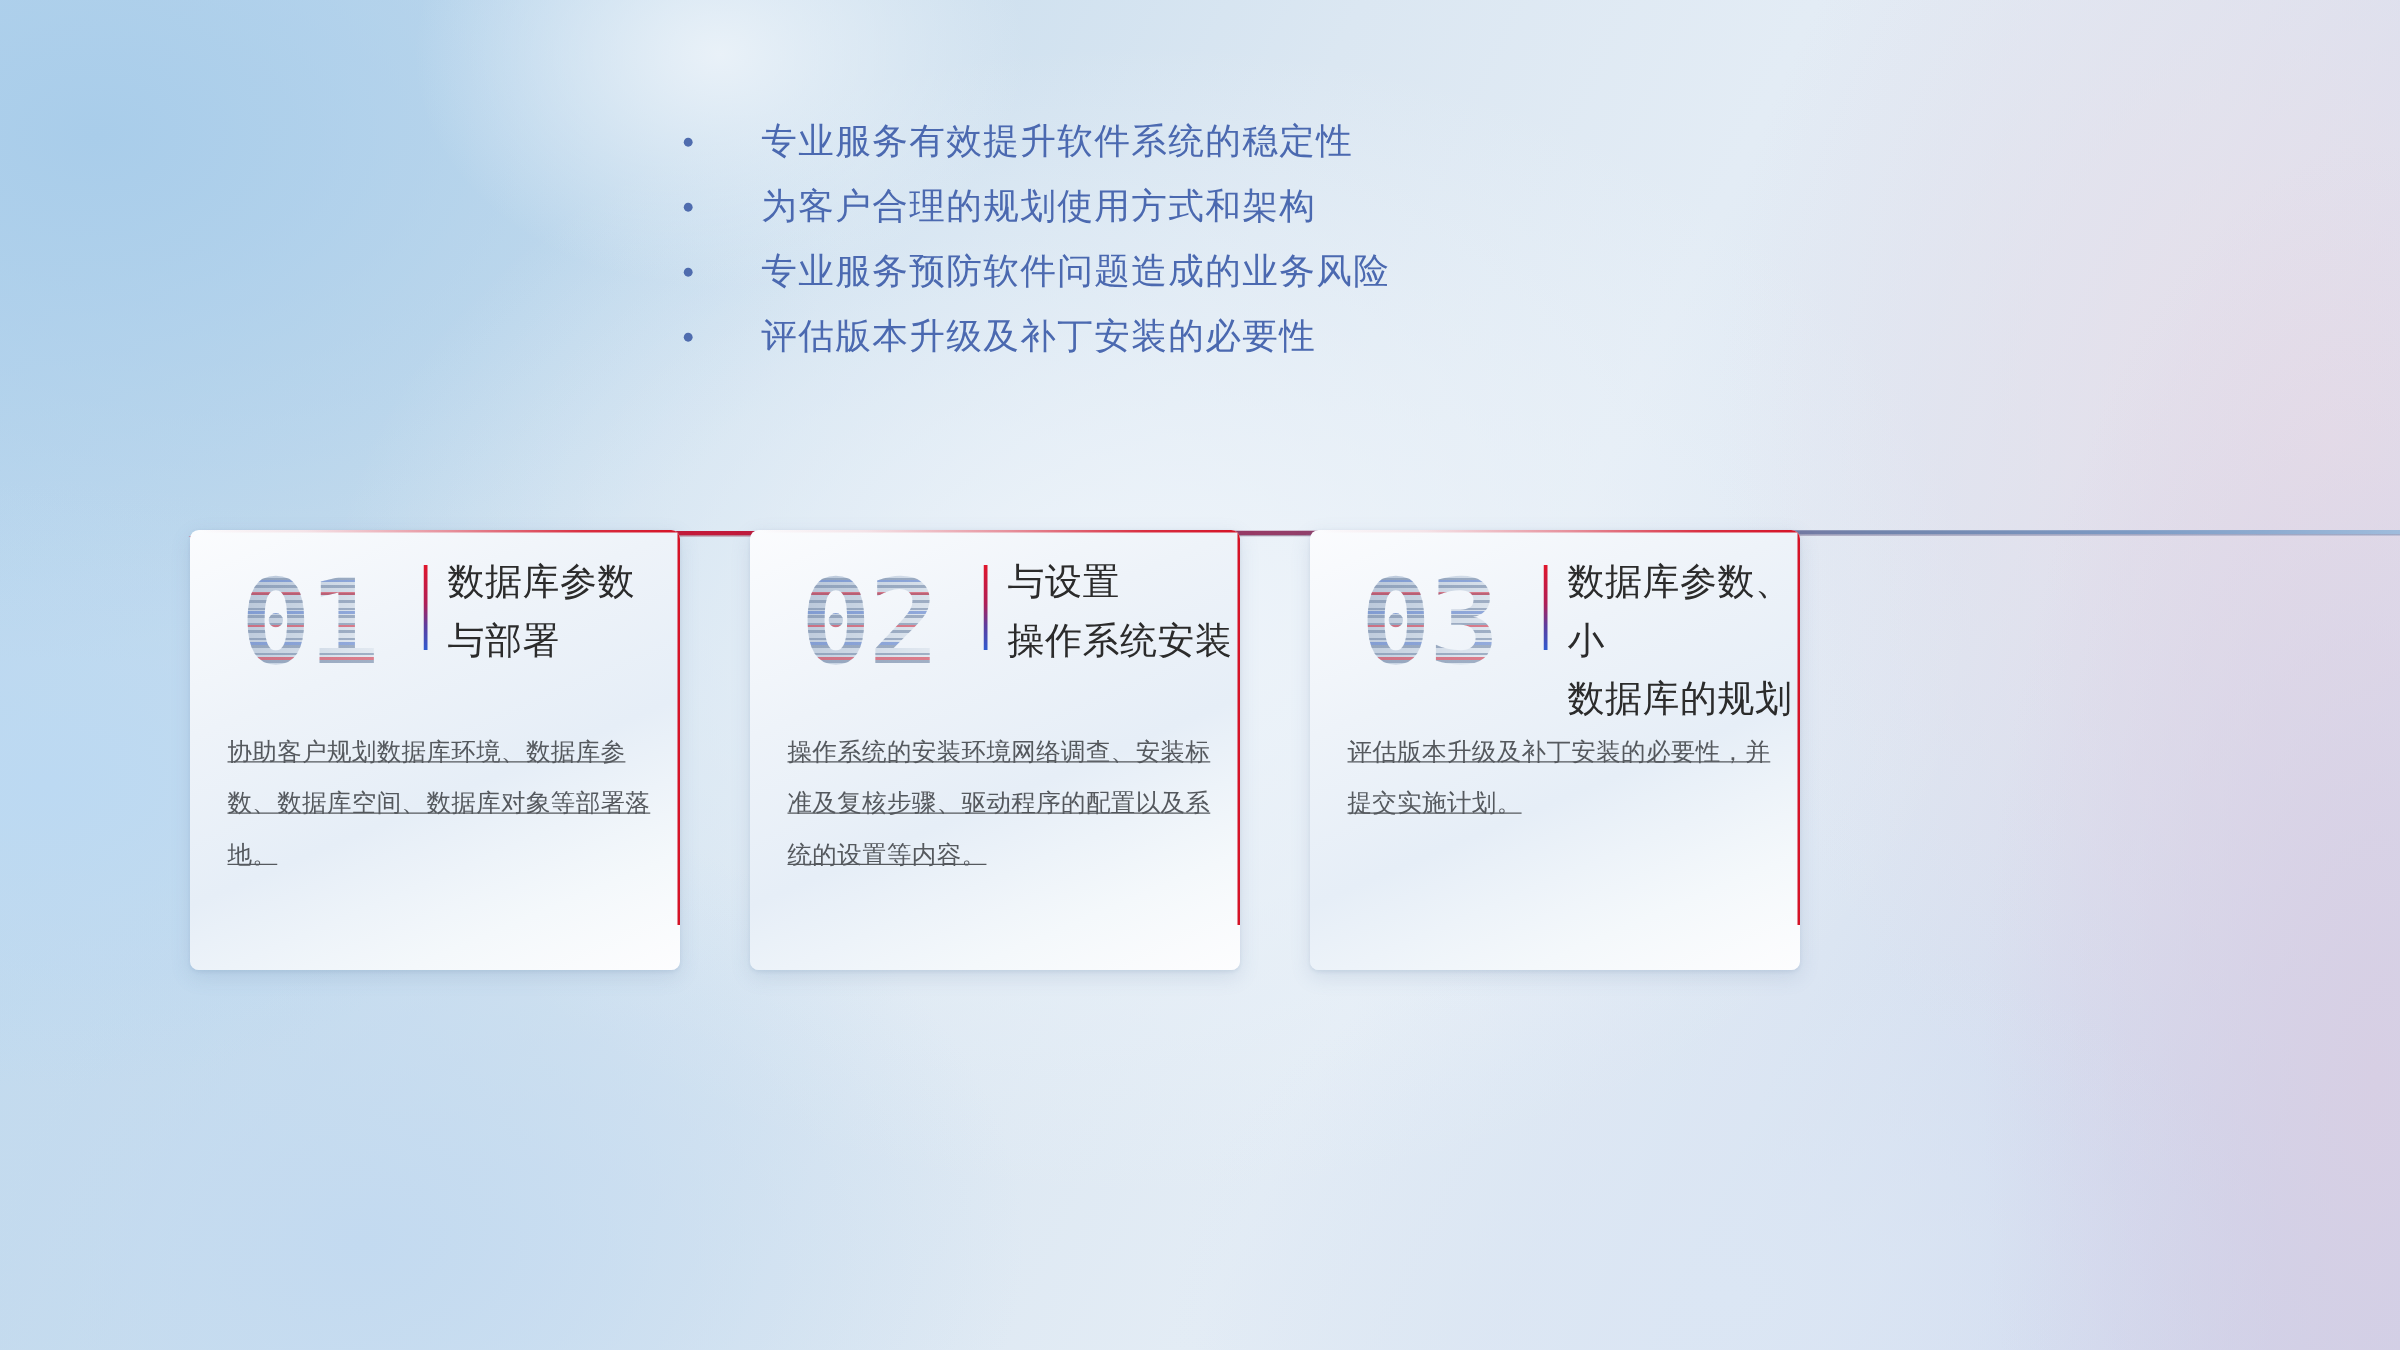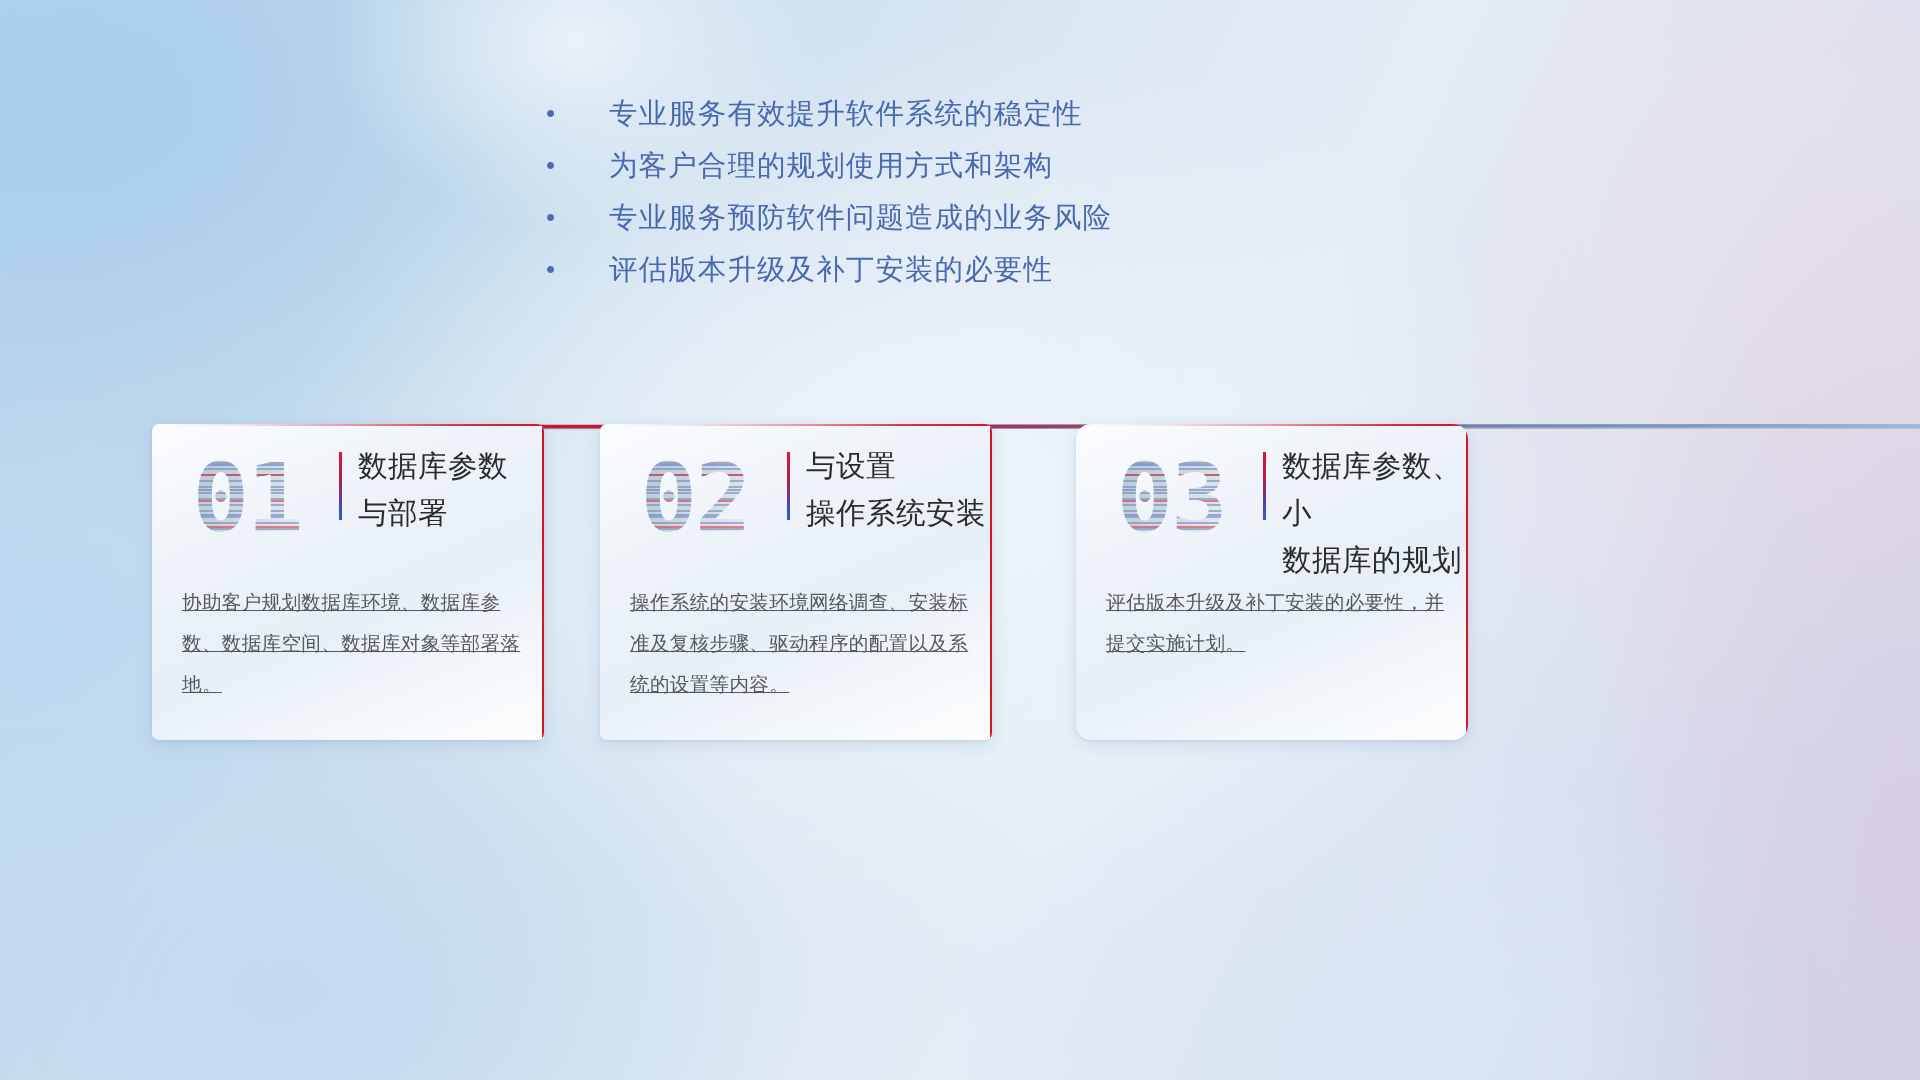--- a/index.html
+++ b/index.html
@@ -27,21 +27,21 @@
   .bullet-row{display:flex;align-items:flex-start;height:52px;}
   .bullet-dot{width:36px;flex:0 0 36px;color:#4f6cae;font-size:26px;line-height:50px;text-align:left;padding-left:8px;box-sizing:border-box;}
   .bullet-text{color:#4b69b0;font-size:28.5px;line-height:50px;letter-spacing:1.1px;white-space:nowrap;margin-left:35px;}
 
   
   #divider{position:absolute;left:150px;top:420px;width:1770px;height:13px;z-index:3;}
 
   
   #cards{position:absolute;left:152px;top:424px;z-index:4;width:1640px;height:330px;}
   .card{
-    position:absolute;top:0;width:392px;height:316px;
+    position:absolute;top:0;width:392px;height:352px;
     border-radius:7px;
     background:linear-gradient(157deg,#fbfcfe 0%,#eef3f9 32%,#e6eef7 58%,#f4f8fb 82%,#fdfdfe 100%);
     box-shadow:0 5px 16px rgba(90,120,160,0.16), 0 1px 3px rgba(90,120,160,0.12);
     overflow:hidden;
   }
   .card-red-right{position:absolute;top:2px;right:0;width:2.2px;height:314px;background:#d51327;}
   .card-red-top{position:absolute;top:0;left:8px;right:0;height:2.2px;
     background:linear-gradient(90deg,rgba(213,19,39,0) 0%,rgba(213,19,39,0.10) 22%,rgba(213,19,39,0.45) 52%,rgba(213,19,39,0.88) 80%,#d51327 100%);}
   .card-head{position:absolute;top:14px;left:0;width:100%;height:128px;}
   .bignum{
@@ -166,21 +166,21 @@
       <div class="bignum-tint">02</div>
       <div class="title-bar"></div>
       <div class="card-title">
         <div>与设置</div>
         <div>操作系统安装</div>
       </div>
     </div>
     <div class="card-body">操作系统的安装环境网络调查、安装标准及复核步骤、驱动程序的配置以及系统的设置等内容。</div>
   </div>
 
-  <div class="card" style="left:924px;border-radius:15px;">
+  <div class="card" style="left:896px;">
     <div class="card-red-top"></div>
     <div class="card-red-right"></div>
     <div class="card-head">
       <div class="bignum">03</div>
       <div class="bignum-tint">03</div>
       <div class="title-bar"></div>
       <div class="card-title">
         <div>数据库参数、小</div>
         <div>数据库的规划</div>
       </div>

